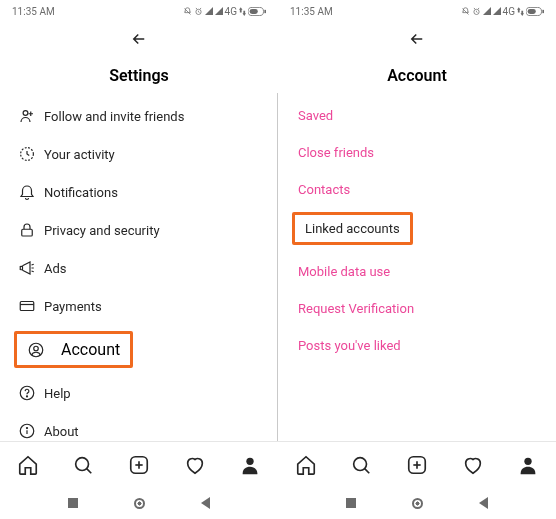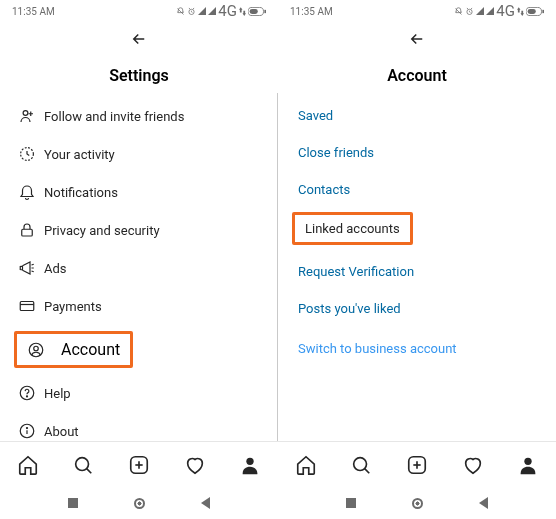--- a/index.html
+++ b/index.html
@@ -1,37 +1,37 @@
 <!DOCTYPE html>
 <html><head>
   <meta charset="utf-8">
   <style>
     * { box-sizing: border-box; margin: 0; padding: 0; }
     body { font-family: -apple-system, BlinkMacSystemFont, "Segoe UI", Roboto, Helvetica, Arial, sans-serif; background: #fff; width: 556px; height: 519px; overflow: hidden; display: flex; }
     .phone { width: 316px; height: 519px; position: relative; display: flex; flex-direction: column; }
     .statusbar { height: 22px; display: flex; justify-content: space-between; align-items: center; padding: 0 12px; font-size: 10px; color: #6b6b6b; }
-    .sb-right { display: flex; align-items: center; gap: 2px; font-size: 15px; }
+    .sb-right { display: flex; align-items: center; gap: 2px; font-size: 10px; }
     .header { display: flex; align-items: center; padding: 8px 14px; gap: 18px; flex-direction: column; }
     .header .title { font-size: 16px; font-weight: 600; }
     .content { flex: 1; overflow: hidden; padding: 4px 0 0 0; position: relative; }
     .scroll-edge { position: absolute; right: 0; top: 0; bottom: 0; width: 1px; background: #c9c9c9; }
     .row { display: flex; align-items: center; padding: 10px 18px; gap: 8px; }
     .row .lbl { font-size: 13px; color: #262626; }
     .section-label { font-size: 13px; color: #262626; padding: 10px 18px; font-weight: 700; }
     .link { color: #3897f0; font-size: 13px; padding: 10px 18px; }
     .highlight { border: 3px solid #f06a1f; border-radius: 2px; display: inline-flex; padding: 6px 10px; justify-content: flex-end; }
     .highlight-row { padding: 6px 14px; }
     .bottombar { height: 46px; border-top: 1px solid #e6e6e6; display: flex; justify-content: space-around; align-items: center; }
     .bottombar svg { width: 22px; height: 22px; }
     .navbar { height: 32px; display: flex; justify-content: center; align-items: center; gap: 56px; }
     .navbar .sq { width: 10px; height: 10px; background: #6b6b6b; }
     .navbar .circ { width: 11px; height: 11px; border: 2px solid #6b6b6b; border-radius: 50%; background: radial-gradient(circle, #6b6b6b 40%, transparent 41%); }
     .navbar .tri { width: 0; height: 0; border-top: 6px solid transparent; border-bottom: 6px solid transparent; border-right: 9px solid #6b6b6b; }
     .icon { width: 18px; height: 18px; flex-shrink: 0; }
-    .acct-row { padding: 11px 20px; font-size: 13px; color: #0369a1; }
+    .acct-row { padding: 11px 20px; font-size: 13px; color: #ec4899; }
   </style>
 </head>
 <body>
 
 <div class="phone">
   <div class="statusbar">
     <span>11:35 AM</span>
     <span class="sb-right">
       <svg width="9" height="9" viewBox="0 0 24 24" fill="none" stroke="#6b6b6b" stroke-width="2">
           <path d="M18 8a6 6 0 0 0-12 0v5H4l1 2h14l1-2h-2V8z"></path>
@@ -202,23 +202,23 @@
   </div>
   <div class="content">
     <div class="acct-row">Saved</div>
     <div class="acct-row">Close friends</div>
     <div class="acct-row">Contacts</div>
     <div style="padding:4px 14px 8px;">
       <span class="highlight">
         <span style="font-size:13px;color:#262626;">Linked accounts</span>
       </span>
     </div>
+    <div class="acct-row">Mobile data use</div>
     <div class="acct-row">Request Verification</div>
     <div class="acct-row">Posts you've liked</div>
-    <div class="link" style="padding:14px 20px;">Switch to business account</div>
   </div>
   <div class="bottombar">
     <svg viewBox="0 0 24 24" fill="none" stroke="#262626" stroke-width="1.8">
         <path d="M3 11l9-8 9 8v10a1 1 0 0 1-1 1h-5v-7h-6v7H4a1 1 0 0 1-1-1V11z"></path>
       </svg>
     <svg viewBox="0 0 24 24" fill="none" stroke="#262626" stroke-width="1.8">
         <circle cx="11" cy="11" r="7"></circle>
         <line x1="21" y1="21" x2="16" y2="16"></line>
       </svg>
     <svg viewBox="0 0 24 24" fill="none" stroke="#262626" stroke-width="1.8">

